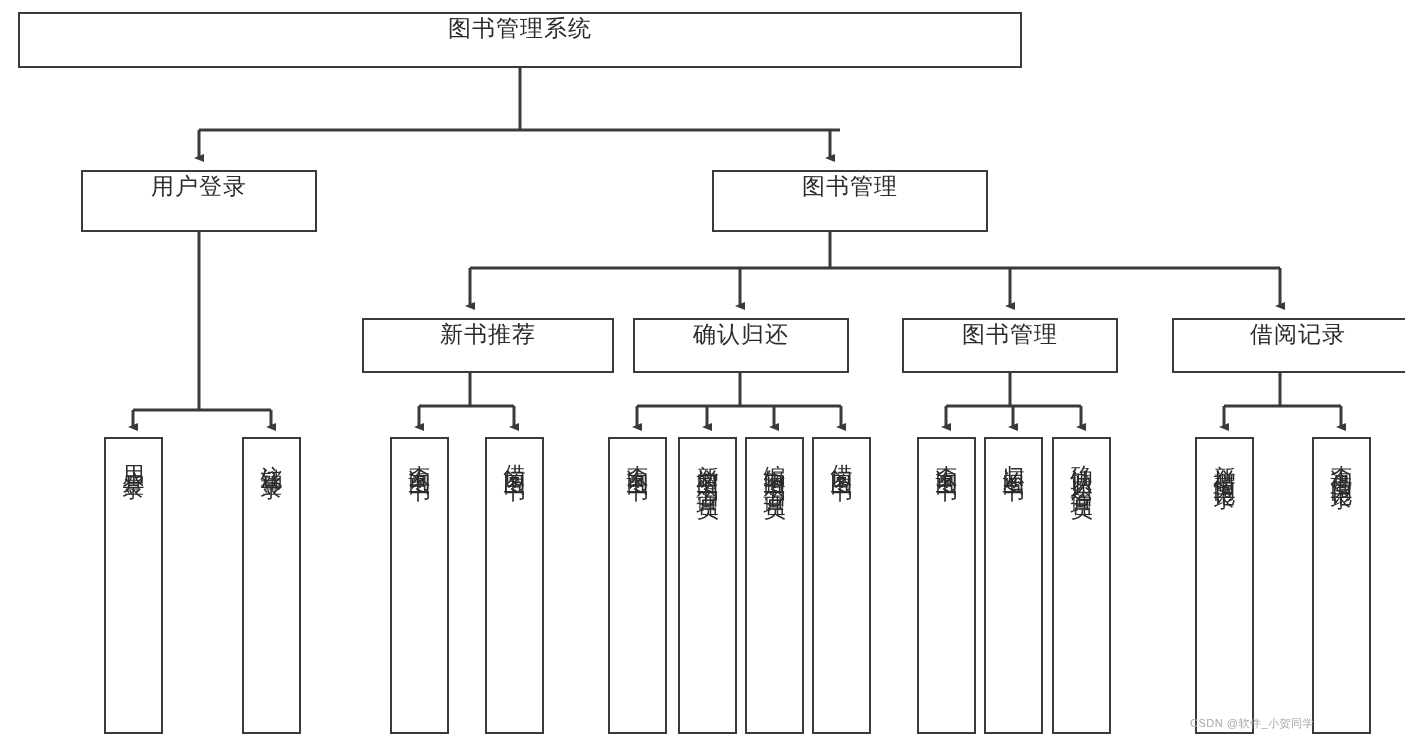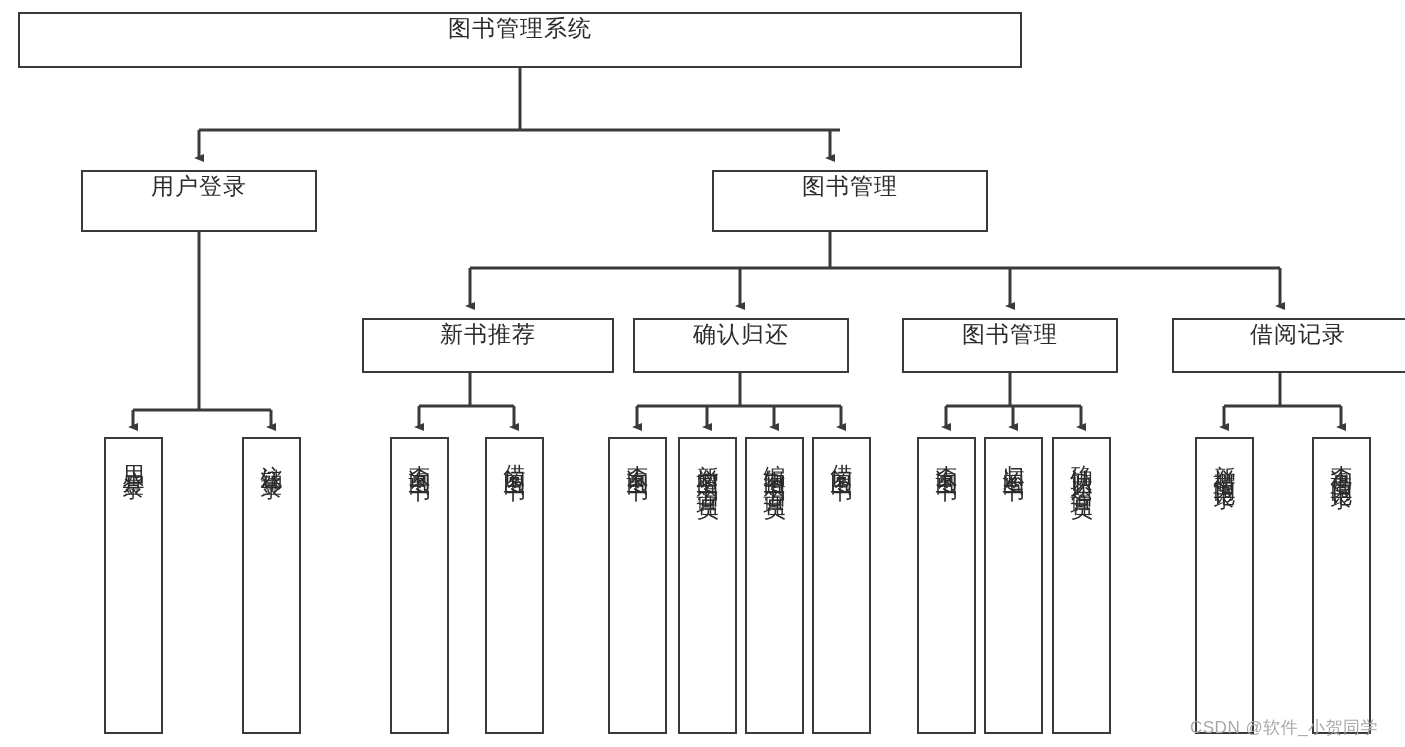--- a/index.html
+++ b/index.html
@@ -56,21 +56,21 @@
     writing-mode: vertical-rl;
     text-orientation: upright;
     font-size: 22px;
     letter-spacing: 5px;
     line-height: 1;
   }
   .watermark {
     position: absolute;
     left: 1190px;
     top: 716px;
-    font-size: 17px;
+    font-size: 11px;
     color: #a8a8a8;
     white-space: nowrap;
     letter-spacing: 0.5px;
   }
 </style>
 </head>
 <body>
 
 <div id="diagram-root">
 

